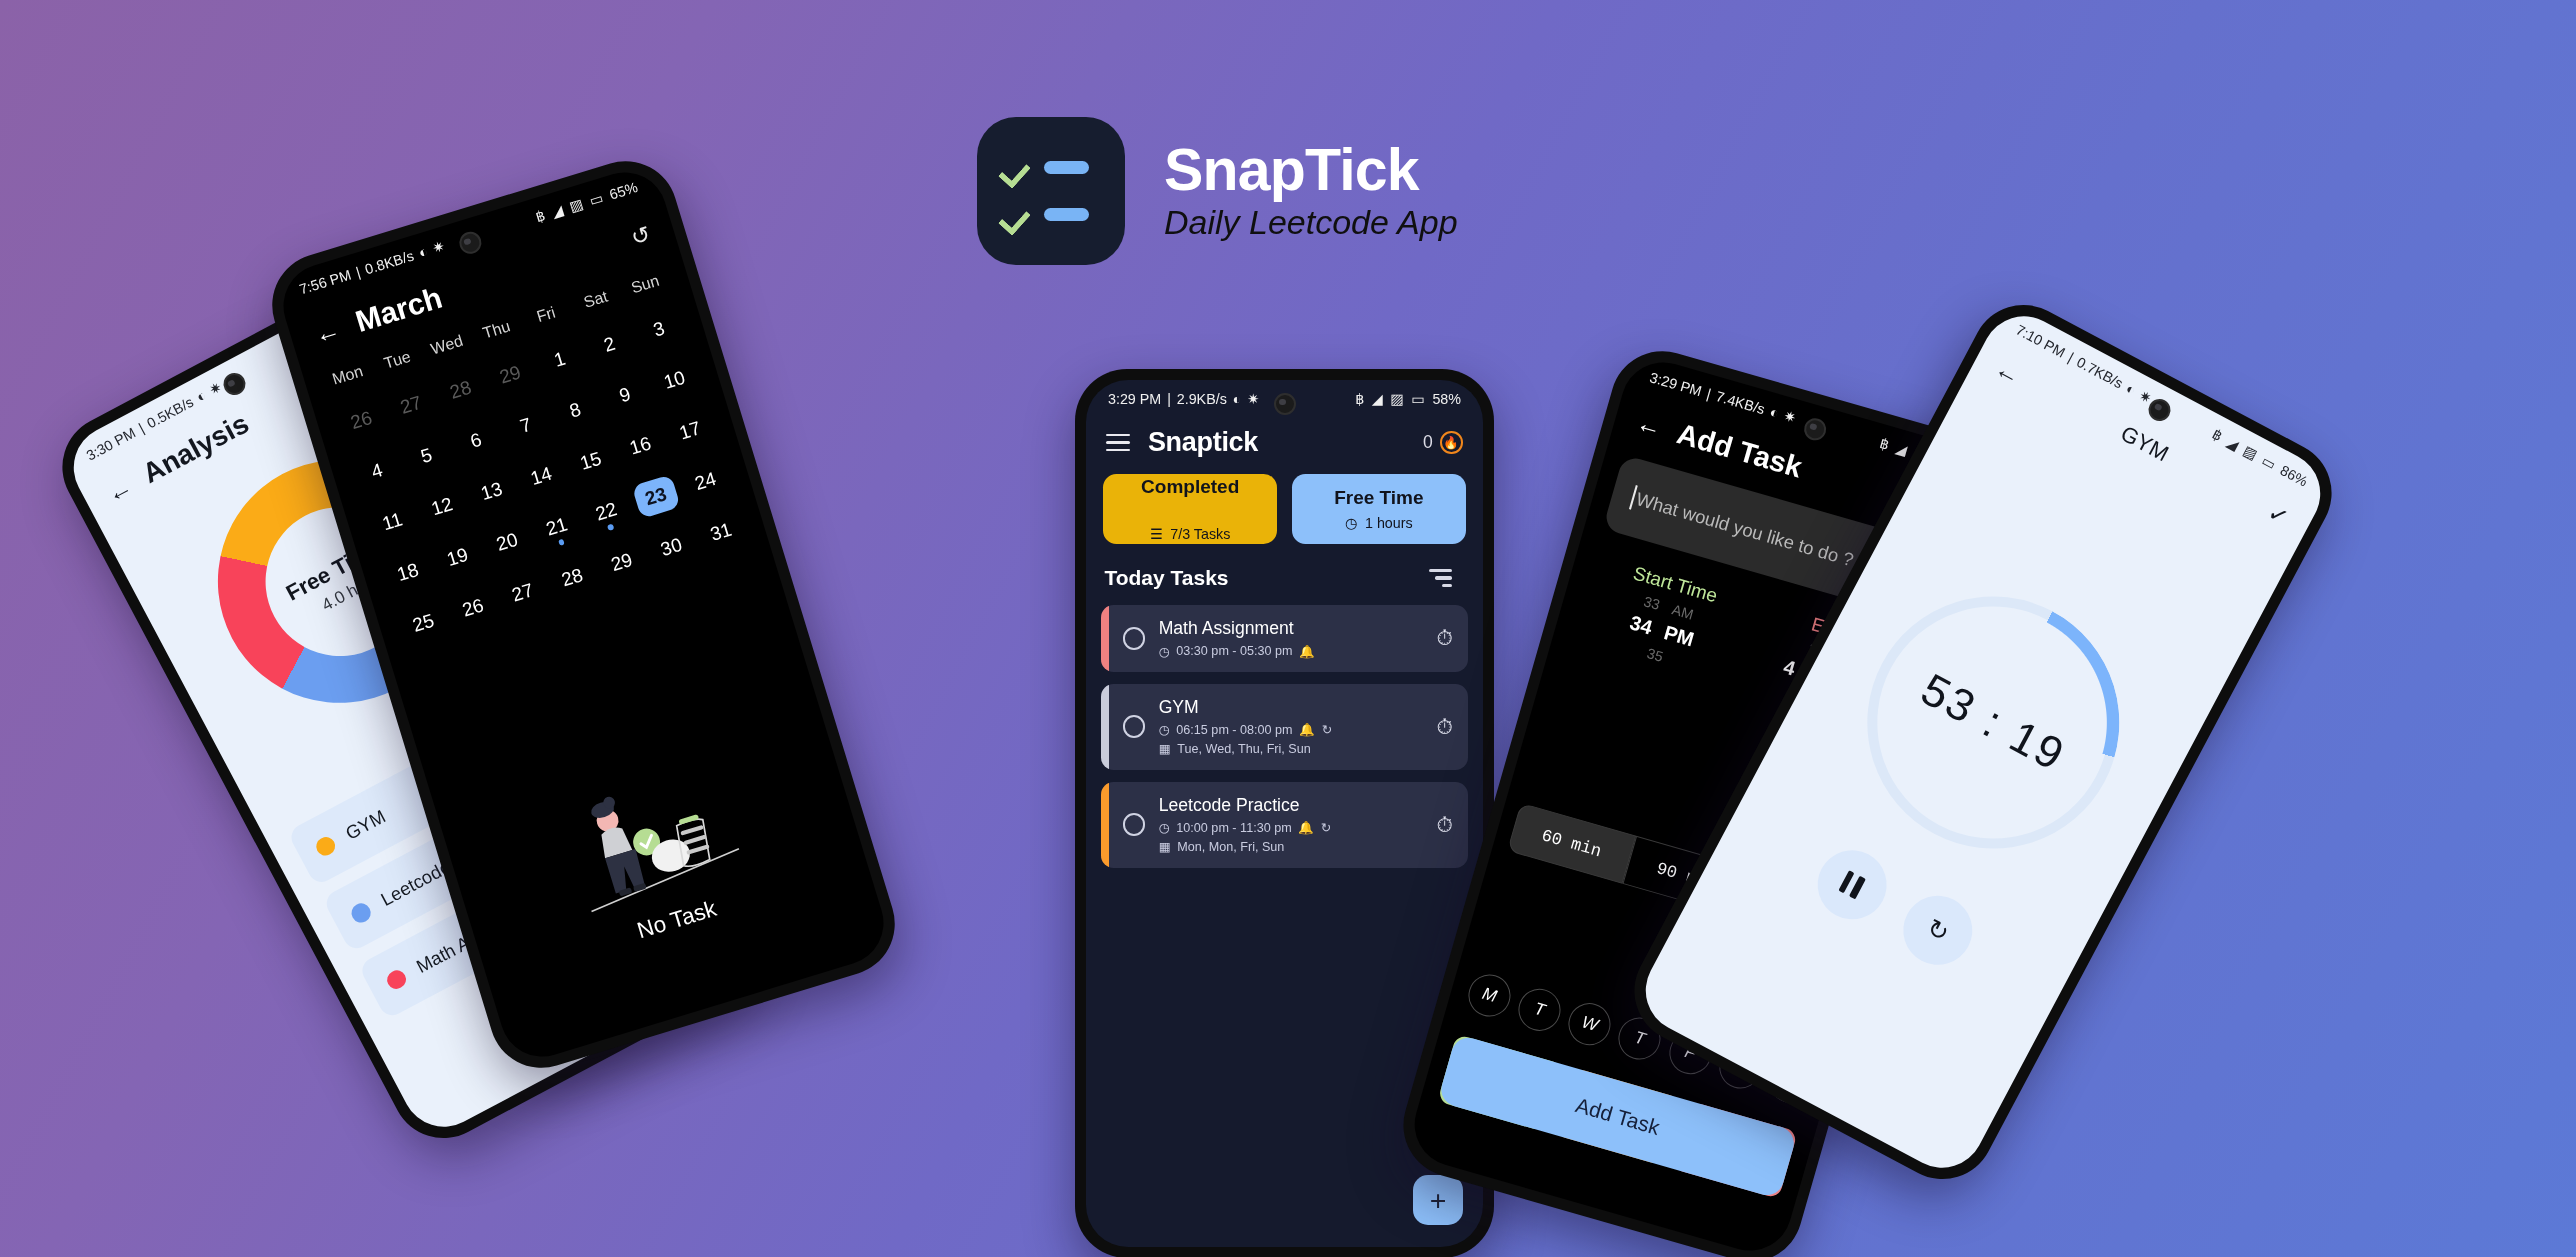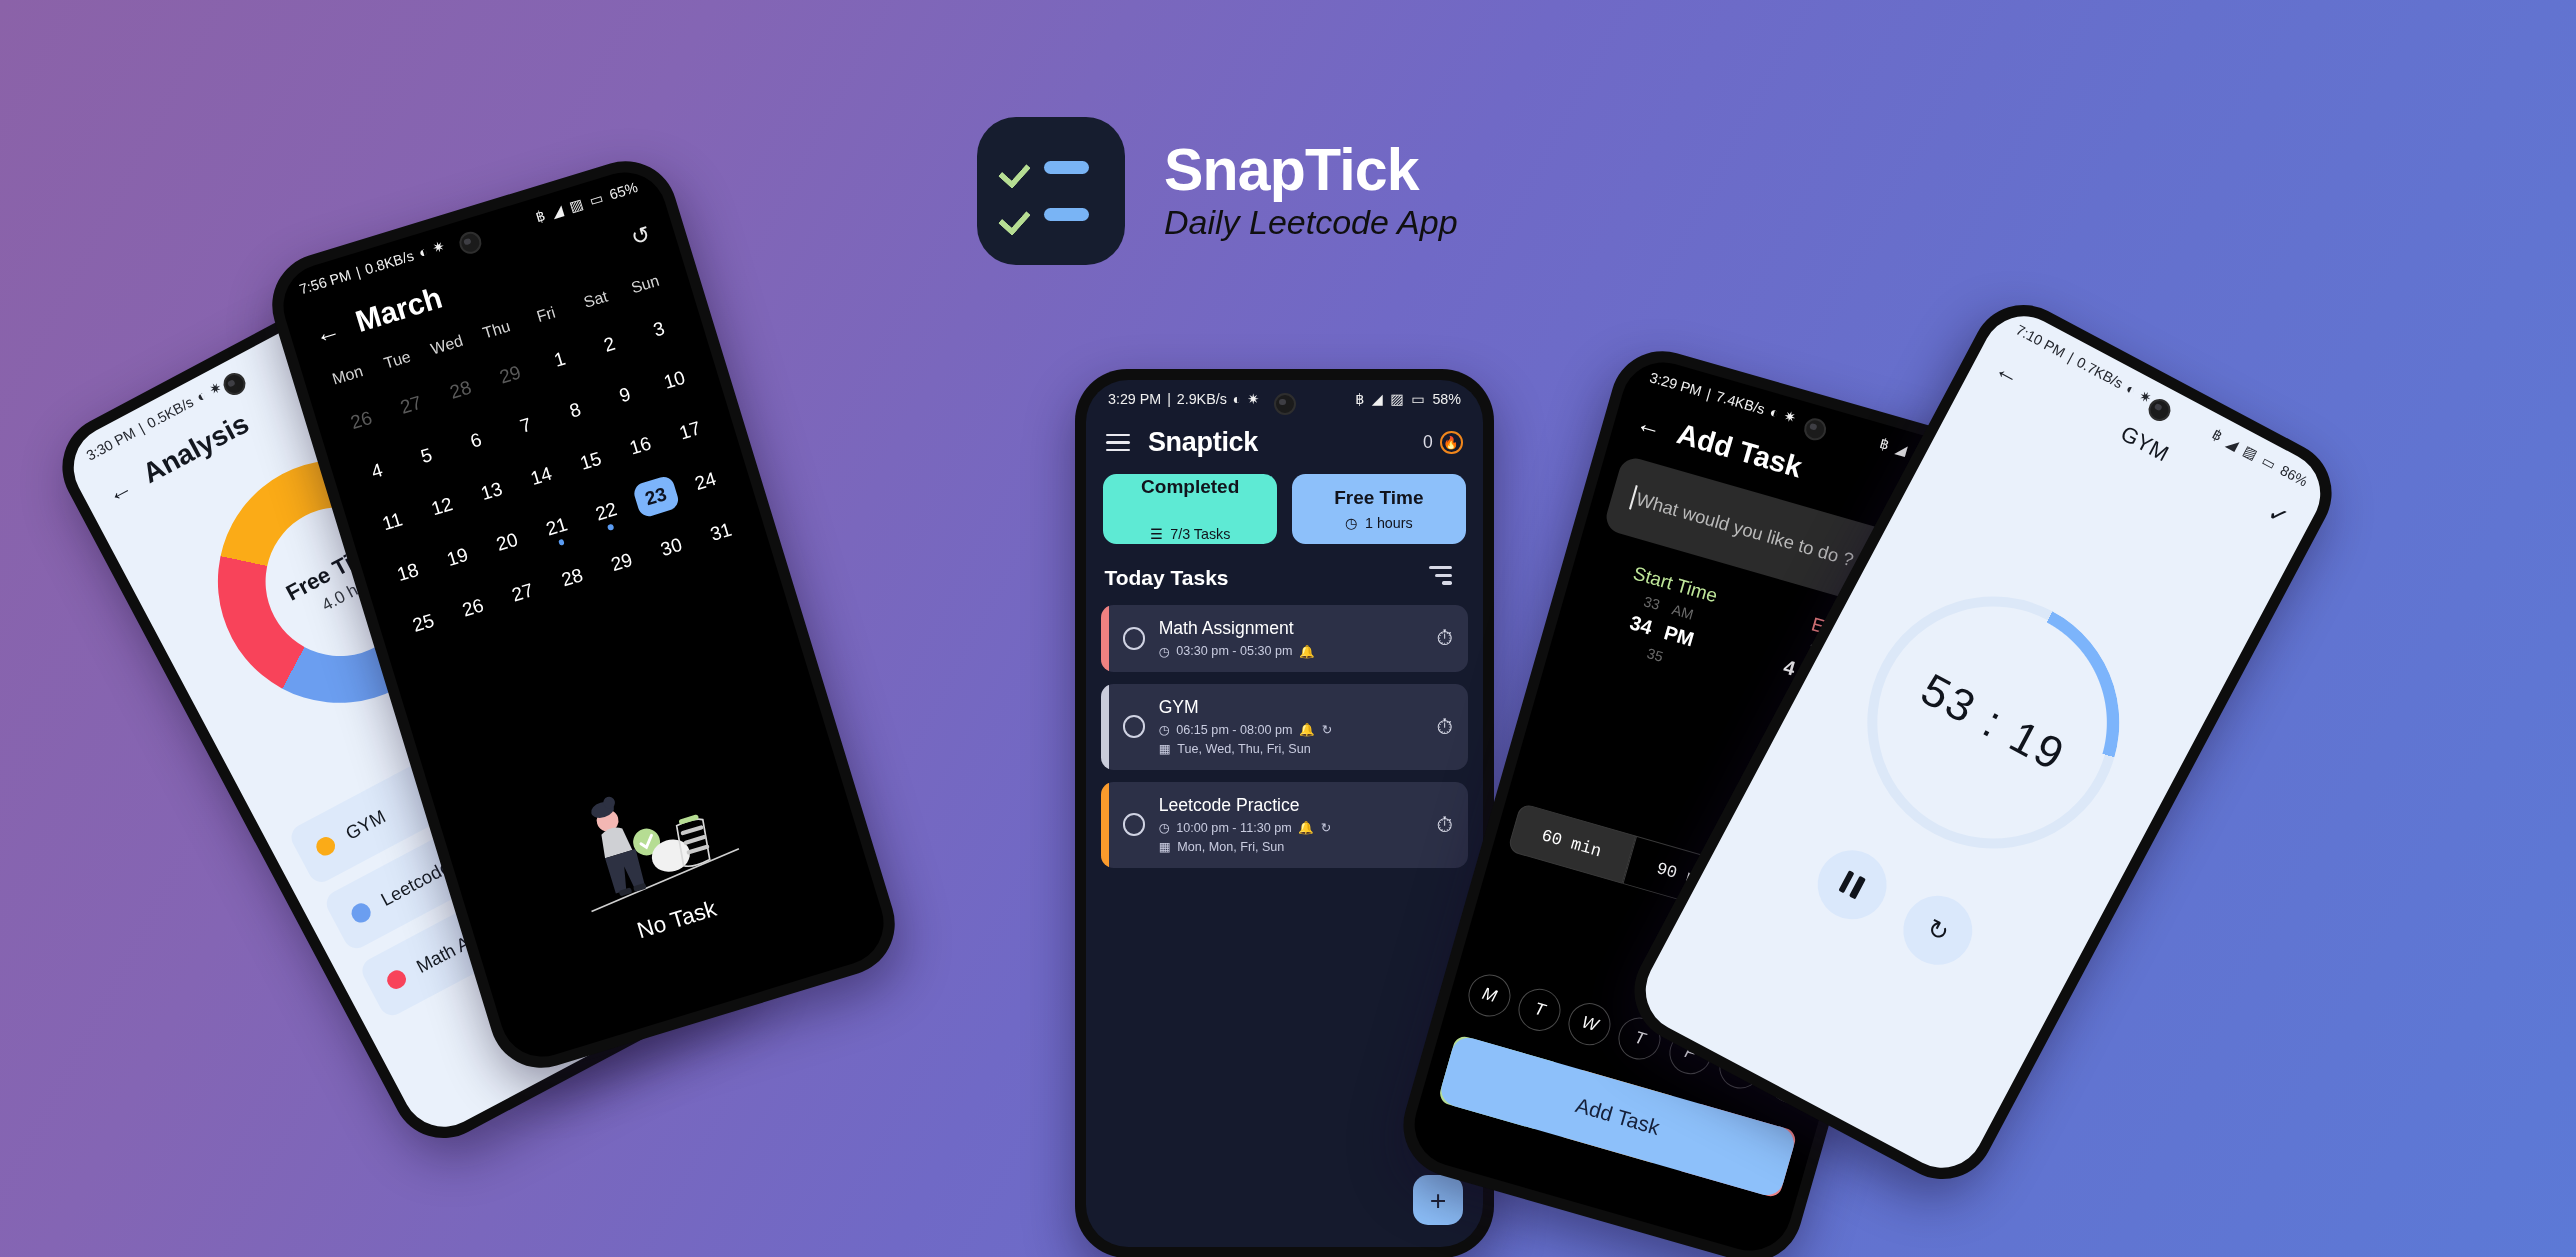--- a/index.html
+++ b/index.html
@@ -90,23 +90,23 @@
   .burger { display:flex; flex-direction:column; gap:5px; }
   .burger span { display:block; width:23.5px; height:2.5px; background:#e9e9ef; border-radius:1.7px; }
   .ttl3 { font-size:27px; font-weight:bold; letter-spacing:-0.3px; }
   .streak { margin-left:auto; display:flex; align-items:center; gap:7.5px; }
   .streak-num { font-size:17.6px; color:#dcdce6; }
   .flame { width:22.6px; height:22.6px; border-radius:50%; border:2.1px solid #f0861c; display:flex; align-items:center; justify-content:center; font-size:12.6px; color:#f0861c; }
   .stats { position:absolute; top:94px; left:17px; right:17px; display:flex; gap:14.3px; }
   .stat { flex:1; border-radius:13.4px; height:70px; display:flex; flex-direction:column; align-items:center; justify-content:center; gap:5.9px; color:#11131c; }
   .stat-t { font-size:19px; font-weight:bold; }
   .stat-b { display:flex; align-items:center; gap:7.5px; font-size:14.3px; }
-  .stat.green { background:#5eead4;gap:28px; }
+  .stat.green { background:#eab308;gap:28px; }
   .stat.blue { background:#8dc0fa; }
-  .sec-head { position:absolute; top:186px; left:18.4px; right:31px; display:flex; }
+  .sec-head { position:absolute; top:186px; left:18.4px; right:31px; display:flex; align-items:center; }
   .sec-title { font-size:21px; font-weight:bold; }
   .sorticon { margin-left:auto; display:flex; flex-direction:column; gap:4.2px; align-items:flex-end; }
   .sorticon i { display:block; height:3.4px; background:#d7d9e6; border-radius:1.7px; }
   .sorticon i:nth-child(1){ width:23.5px; } .sorticon i:nth-child(2){ width:17px; } .sorticon i:nth-child(3){ width:10px; }
   .tasks { position:absolute; top:225px; left:15px; right:15px; display:flex; flex-direction:column; gap:11.7px; }
   .task { background:#2c3047; border-radius:12.6px; display:flex; align-items:center; gap:13.4px; padding:13.4px 15px; position:relative; overflow:hidden; min-height:65px; }
   .task .stripe { position:absolute; left:0; top:0; bottom:0; width:7.5px; border-radius:7.5px 0 0 7.5px; }
   .task .chk { width:22.6px; height:22.6px; border-radius:50%; border:2.1px solid #cfd2e2; flex:none; margin-left:6.7px; }
   .task .body { flex:1; display:flex; flex-direction:column; gap:4.2px; }
   .task .tname { font-size:17.6px; color:#ffffff; }

